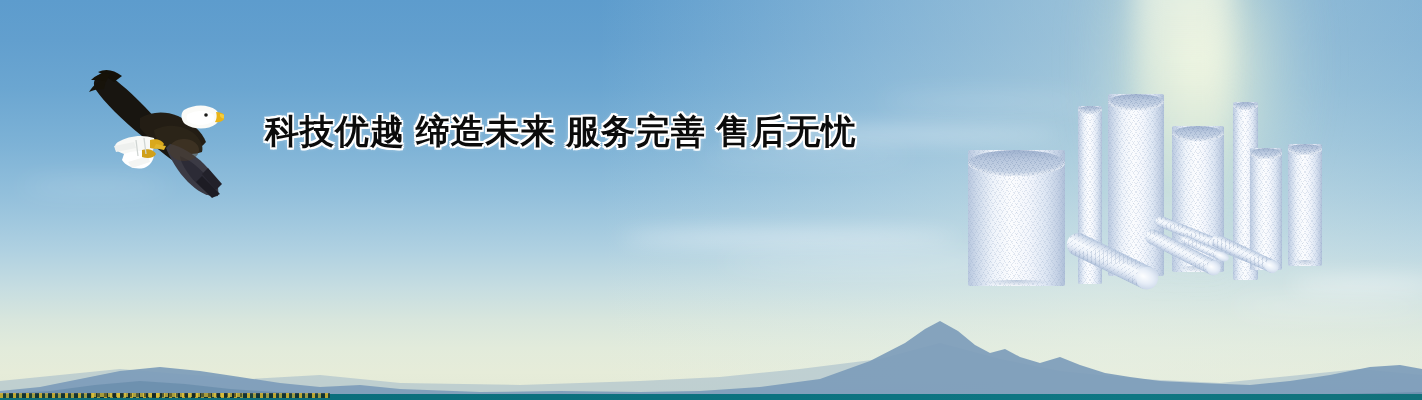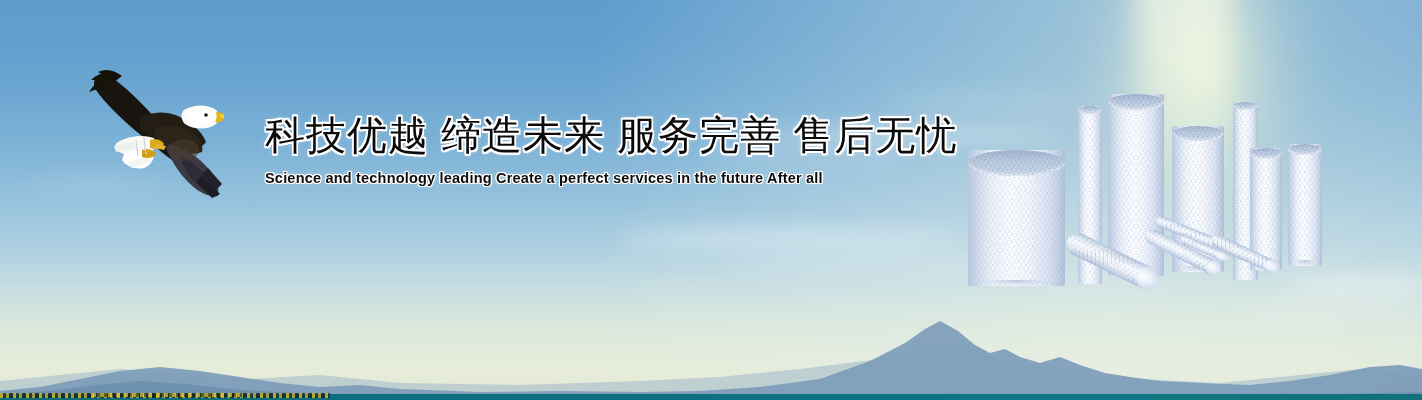--- a/index.html
+++ b/index.html
@@ -96,22 +96,22 @@
       rgba(226,196,60,.95) 0px, rgba(226,196,60,.95) 4px,
       rgba(22,34,30,.7) 4px, rgba(22,34,30,.7) 8px); }
 
   
   .eagle{ position:absolute; left:84px; top:58px; width:140px; height:156px; }
   .eagle svg{ display:block; width:100%; height:100%; }
 
   
   .copy{ position:absolute; left:265px; top:112px; width:640px; }
   .headline{
-    font-size:40px;
-    font-weight:normal;
+    font-size:34px;
+    font-weight:bold;
     color:#0b0b0b;
     letter-spacing:1px;
     line-height:1.15;
     white-space:nowrap;
     text-shadow:
       -1.6px -1.6px 0 #fff,  1.6px -1.6px 0 #fff,
       -1.6px  1.6px 0 #fff,  1.6px  1.6px 0 #fff,
       -1.6px 0 0 #fff, 1.6px 0 0 #fff,
        0 -1.6px 0 #fff, 0 1.6px 0 #fff,
        0 0 5px rgba(255,255,255,.75);
@@ -279,21 +279,20 @@
       <path d="M58 92 C64 90 70 92 72 96 C70 100 64 101 58 99 Z" fill="#d0a01a"></path>
       <path d="M72 86 L82 88 L80 92 L70 90 Z" fill="#e2b52a"></path>
 
       <path d="M52 82 L54 98" stroke="#cfd4d2" stroke-width="1.2" fill="none"></path>
       <path d="M60 80 L62 96" stroke="#cfd4d2" stroke-width="1.2" fill="none"></path>
     </svg>
   </div>
 
   <div class="copy">
     <div class="headline">科技优越 缔造未来    服务完善 售后无忧</div>
-    <div class="subline">Science and technology leading Create a perfect services in the future After all</div>
   </div>
 
   <div class="products">
 
     <div class="cyl" style="left:18px;top:66px;width:97px;height:136px;">
       <div class="body"></div>
         <div class="mesh"></div>
       <div class="cap" style="height:26px;"></div>
         <div class="capmesh" style="height:26px;"></div>
       <div class="foot"></div>

